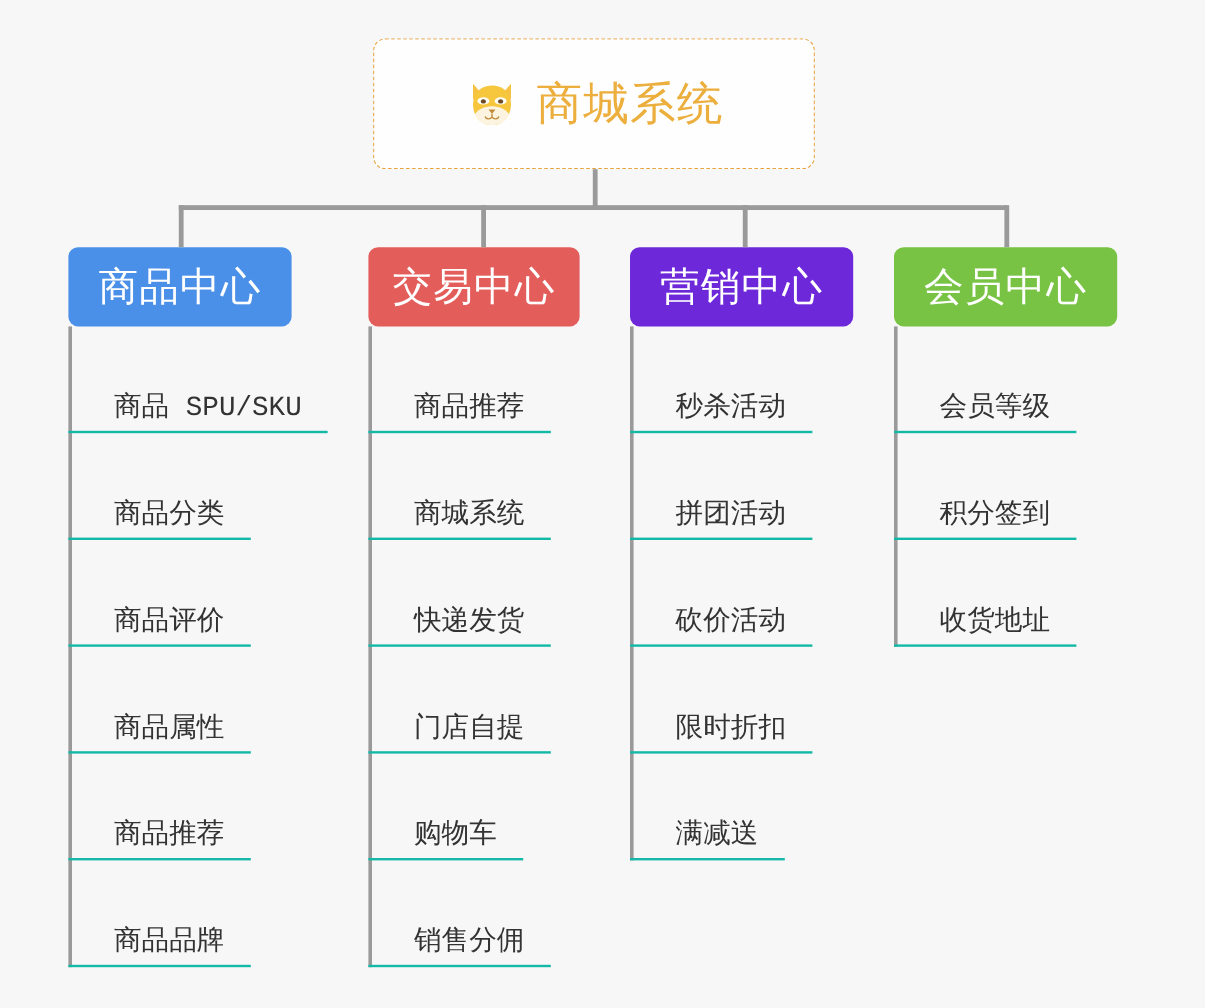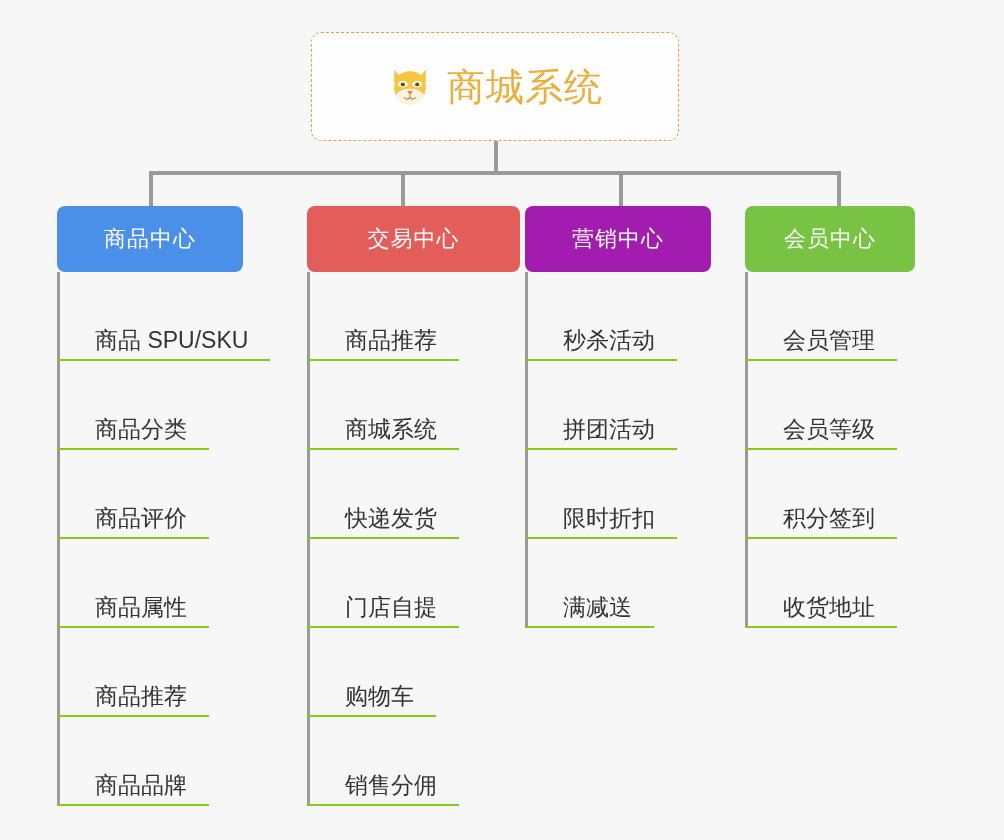--- a/index.html
+++ b/index.html
@@ -79,21 +79,21 @@
     top: 206px;
   }
   .cat-box {
     box-sizing: border-box;
     height: 66px;
     border-radius: 8px;
     display: flex;
     align-items: center;
     justify-content: center;
     color: #ffffff;
-    font-size: 22px;
+    font-size: 33px;
     letter-spacing: 1px;
     white-space: nowrap;
   }
 
   
   .branch {
     position: relative;
     margin-left: 0;
     padding-left: 0;
   }
@@ -109,24 +109,25 @@
   .leaf {
     position: relative;
     height: 89px;
     box-sizing: border-box;
     display: flex;
     align-items: flex-end;
     padding-left: 38px;
   }
   .leaf-inner {
     display: inline-block;
-    border-bottom: 2px solid #84cc16;
+    border-bottom: 2px solid #14b8a6;
     padding: 0 22px 6px 0;
     margin-left: -38px;
     padding-left: 38px;
+    font-family: Liberation Mono, monospace;
   }
   .leaf-label {
     font-size: 23px;
     color: #333333;
     white-space: nowrap;
     line-height: 1.1;
   }
 </style>
 </head>
 <body>
@@ -175,21 +176,21 @@
           </div>
           <div class="leaf">
             <div class="leaf-inner"><span class="leaf-label">商品推荐</span></div>
           </div>
           <div class="leaf">
             <div class="leaf-inner"><span class="leaf-label">商品品牌</span></div>
           </div>
         </div>
       </div>
       <div class="column" style="left: 307px; width: 186px;">
-        <div class="cat-box" style="background: rgb(227, 93, 91); width: 213px;">
+        <div class="cat-box" style="background: rgb(227, 93, 91); width: 176px;">
           <span>交易中心</span>
         </div>
         <div class="branch">
           <div class="trunk"></div>
           <div class="leaf">
             <div class="leaf-inner"><span class="leaf-label">商品推荐</span></div>
           </div>
           <div class="leaf">
             <div class="leaf-inner"><span class="leaf-label">商城系统</span></div>
           </div>
@@ -201,48 +202,48 @@
           </div>
           <div class="leaf">
             <div class="leaf-inner"><span class="leaf-label">购物车</span></div>
           </div>
           <div class="leaf">
             <div class="leaf-inner"><span class="leaf-label">销售分佣</span></div>
           </div>
         </div>
       </div>
       <div class="column" style="left: 525px; width: 186px;">
-        <div class="cat-box" style="background: #a21caf; width: 186px;">
+        <div class="cat-box" style="background: #6d28d9; width: 186px;">
           <span>营销中心</span>
         </div>
         <div class="branch">
           <div class="trunk"></div>
           <div class="leaf">
             <div class="leaf-inner"><span class="leaf-label">秒杀活动</span></div>
           </div>
           <div class="leaf">
             <div class="leaf-inner"><span class="leaf-label">拼团活动</span></div>
           </div>
           <div class="leaf">
+            <div class="leaf-inner"><span class="leaf-label">砍价活动</span></div>
+          </div>
+          <div class="leaf">
             <div class="leaf-inner"><span class="leaf-label">限时折扣</span></div>
           </div>
           <div class="leaf">
             <div class="leaf-inner"><span class="leaf-label">满减送</span></div>
           </div>
         </div>
       </div>
       <div class="column" style="left: 745px; width: 186px;">
-        <div class="cat-box" style="background: rgb(120, 195, 67); width: 170px;">
+        <div class="cat-box" style="background: rgb(120, 195, 67); width: 186px;">
           <span>会员中心</span>
         </div>
         <div class="branch">
           <div class="trunk"></div>
-          <div class="leaf">
-            <div class="leaf-inner"><span class="leaf-label">会员管理</span></div>
-          </div>
           <div class="leaf">
             <div class="leaf-inner"><span class="leaf-label">会员等级</span></div>
           </div>
           <div class="leaf">
             <div class="leaf-inner"><span class="leaf-label">积分签到</span></div>
           </div>
           <div class="leaf">
             <div class="leaf-inner"><span class="leaf-label">收货地址</span></div>
           </div>
         </div>

